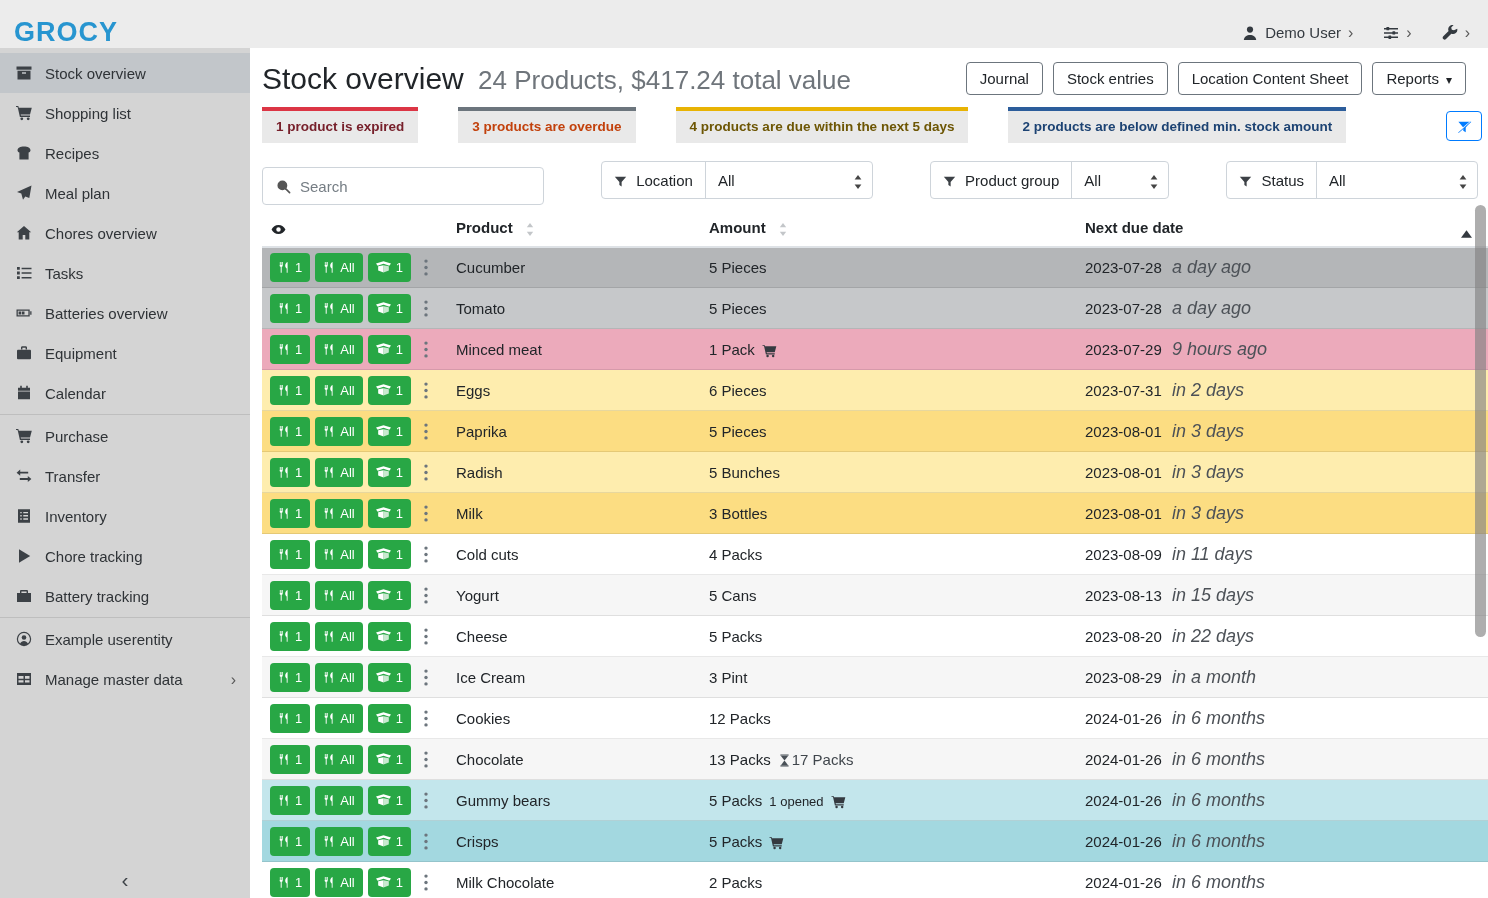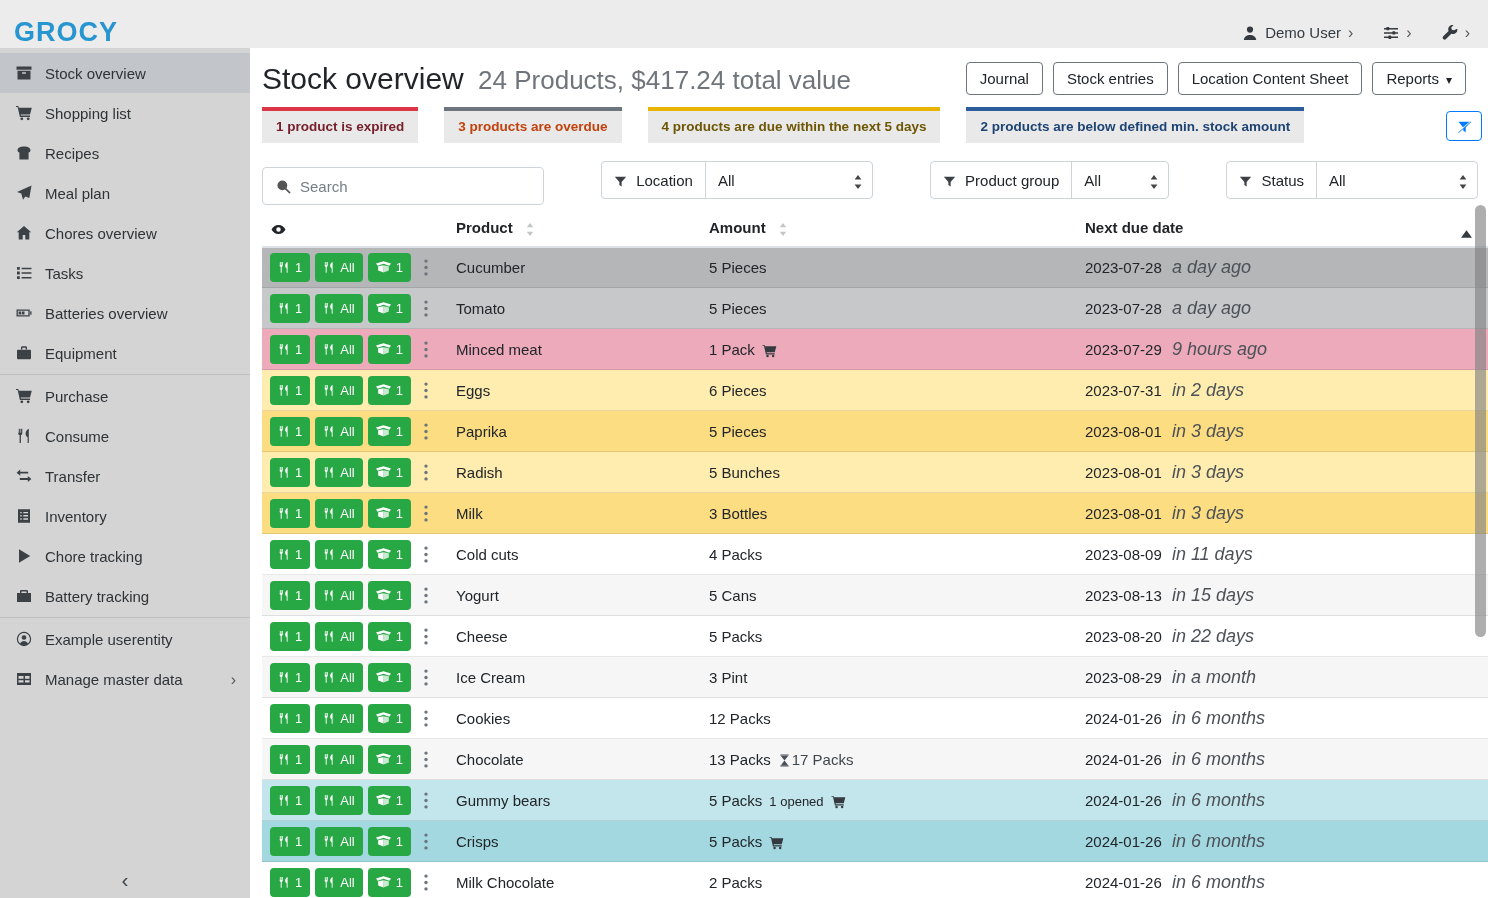--- a/index.html
+++ b/index.html
@@ -35,21 +35,21 @@
 
   .page-head { display:flex; align-items:flex-start; margin:11px 22px 0 12px; }
   .page-title { font-size:30px; font-weight:500; color:#212529; line-height:1.3; }
   .subtitle { font-size:26px; font-weight:400; color:#6f757b; margin-left:6px; }
   .head-actions { margin-left:auto; display:flex; gap:10px; padding-top:3px; }
   .btn-outline { background:#fff; border:1px solid #6c757d; border-radius:4px; color:#212529;
                  font-size:15px; padding:7px 13px; display:flex; align-items:center; gap:7px; white-space:nowrap; }
   .caret-glyph { font-size:12px; line-height:1; color:#212529; }
 
   
-  .banners { display:flex; align-items:flex-start; gap:26px; margin:9px 6px 0 12px; }
+  .banners { display:flex; align-items:flex-start; gap:40px; margin:9px 6px 0 12px; }
   .banner { background:#e9e9e9; border-top:4px solid #888; padding:8px 14px 9px;
             font-size:13.5px; font-weight:700; cursor:pointer; white-space:nowrap; }
   .filter-toggle { margin-left:auto; width:36px; height:30px; margin-top:4px; background:#fff;
                    border:1px solid var(--blue,#007bff); border-radius:4px; color:var(--blue,#007bff);
                    display:flex; align-items:center; justify-content:center; }
   .filter-toggle svg { width:17px; height:14px; }
 
   
   .filters-row { display:flex; justify-content:space-between; align-items:center; margin:12px 10px 8px 12px; }
   .search-group { width:282px; height:38px; border:1px solid #ced4da; border-radius:4px;
@@ -192,39 +192,38 @@
   </div>
       <div class="side-item">
     <span class="side-icon">
           <svg viewBox="0 0 16 16">
             <path d="M5 4.5V2.6c0-.7.6-1.3 1.3-1.3h3.4c.7 0 1.3.6 1.3 1.3v1.9H9.6V2.7H6.4v1.8z"></path>
             <rect x="1" y="4.8" width="14" height="9.5" rx="1"></rect>
           </svg>
         </span>
     <span class="side-label">Equipment</span>
   </div>
+      <div class="side-item">
+    <span class="side-icon">
+          <svg viewBox="0 0 16 16">
+            <path d="M2 2.8h12v3H2zM2 6.6h12v7.6H2zM4.2.8h1.6v2.6H4.2zM10.2.8h1.6v2.6h-1.6z"></path>
+          </svg>
+        </span>
+    <span class="side-label">Calendar</span>
+  </div>
       <div class="side-divider"></div>
       <div class="side-item">
     <span class="side-icon">
           <svg viewBox="0 0 16 16">
             <path d="M0 1h2.3l.5 1.7h13L14 9.4H4.7l.3 1.2h9v1.4H3.9L2 3.4 1.5 2H0z"></path>
             <circle cx="5.8" cy="13.8" r="1.4"></circle>
             <circle cx="12.2" cy="13.8" r="1.4"></circle>
           </svg>
         </span>
     <span class="side-label">Purchase</span>
-  </div>
-      <div class="side-item">
-    <span class="side-icon">
-          <svg viewBox="0 0 16 16">
-            <path d="M2.2.8v4.4c0 .9.6 1.7 1.4 1.9V15h1.3V7.1c.8-.2 1.4-1 1.4-1.9V.8H5.1v3.9h-.7V.8H3.1v3.9h-.7V.8z"></path>
-            <path d="M12.8.8c-1.9.7-3.2 2.7-3.2 4.9 0 1.6.8 2.9 2 3.5V15h1.2V.8z"></path>
-          </svg>
-        </span>
-    <span class="side-label">Consume</span>
   </div>
       <div class="side-item">
     <span class="side-icon">
           <svg viewBox="0 0 16 16">
             <path d="M4.2 1.6.6 4.7l3.6 3.1V5.6h8V3.8h-8zM11.8 7.9l3.6 3.1-3.6 3.1v-2.2h-8v-1.8h8z"></path>
           </svg>
         </span>
     <span class="side-label">Transfer</span>
   </div>
       <div class="side-item">

